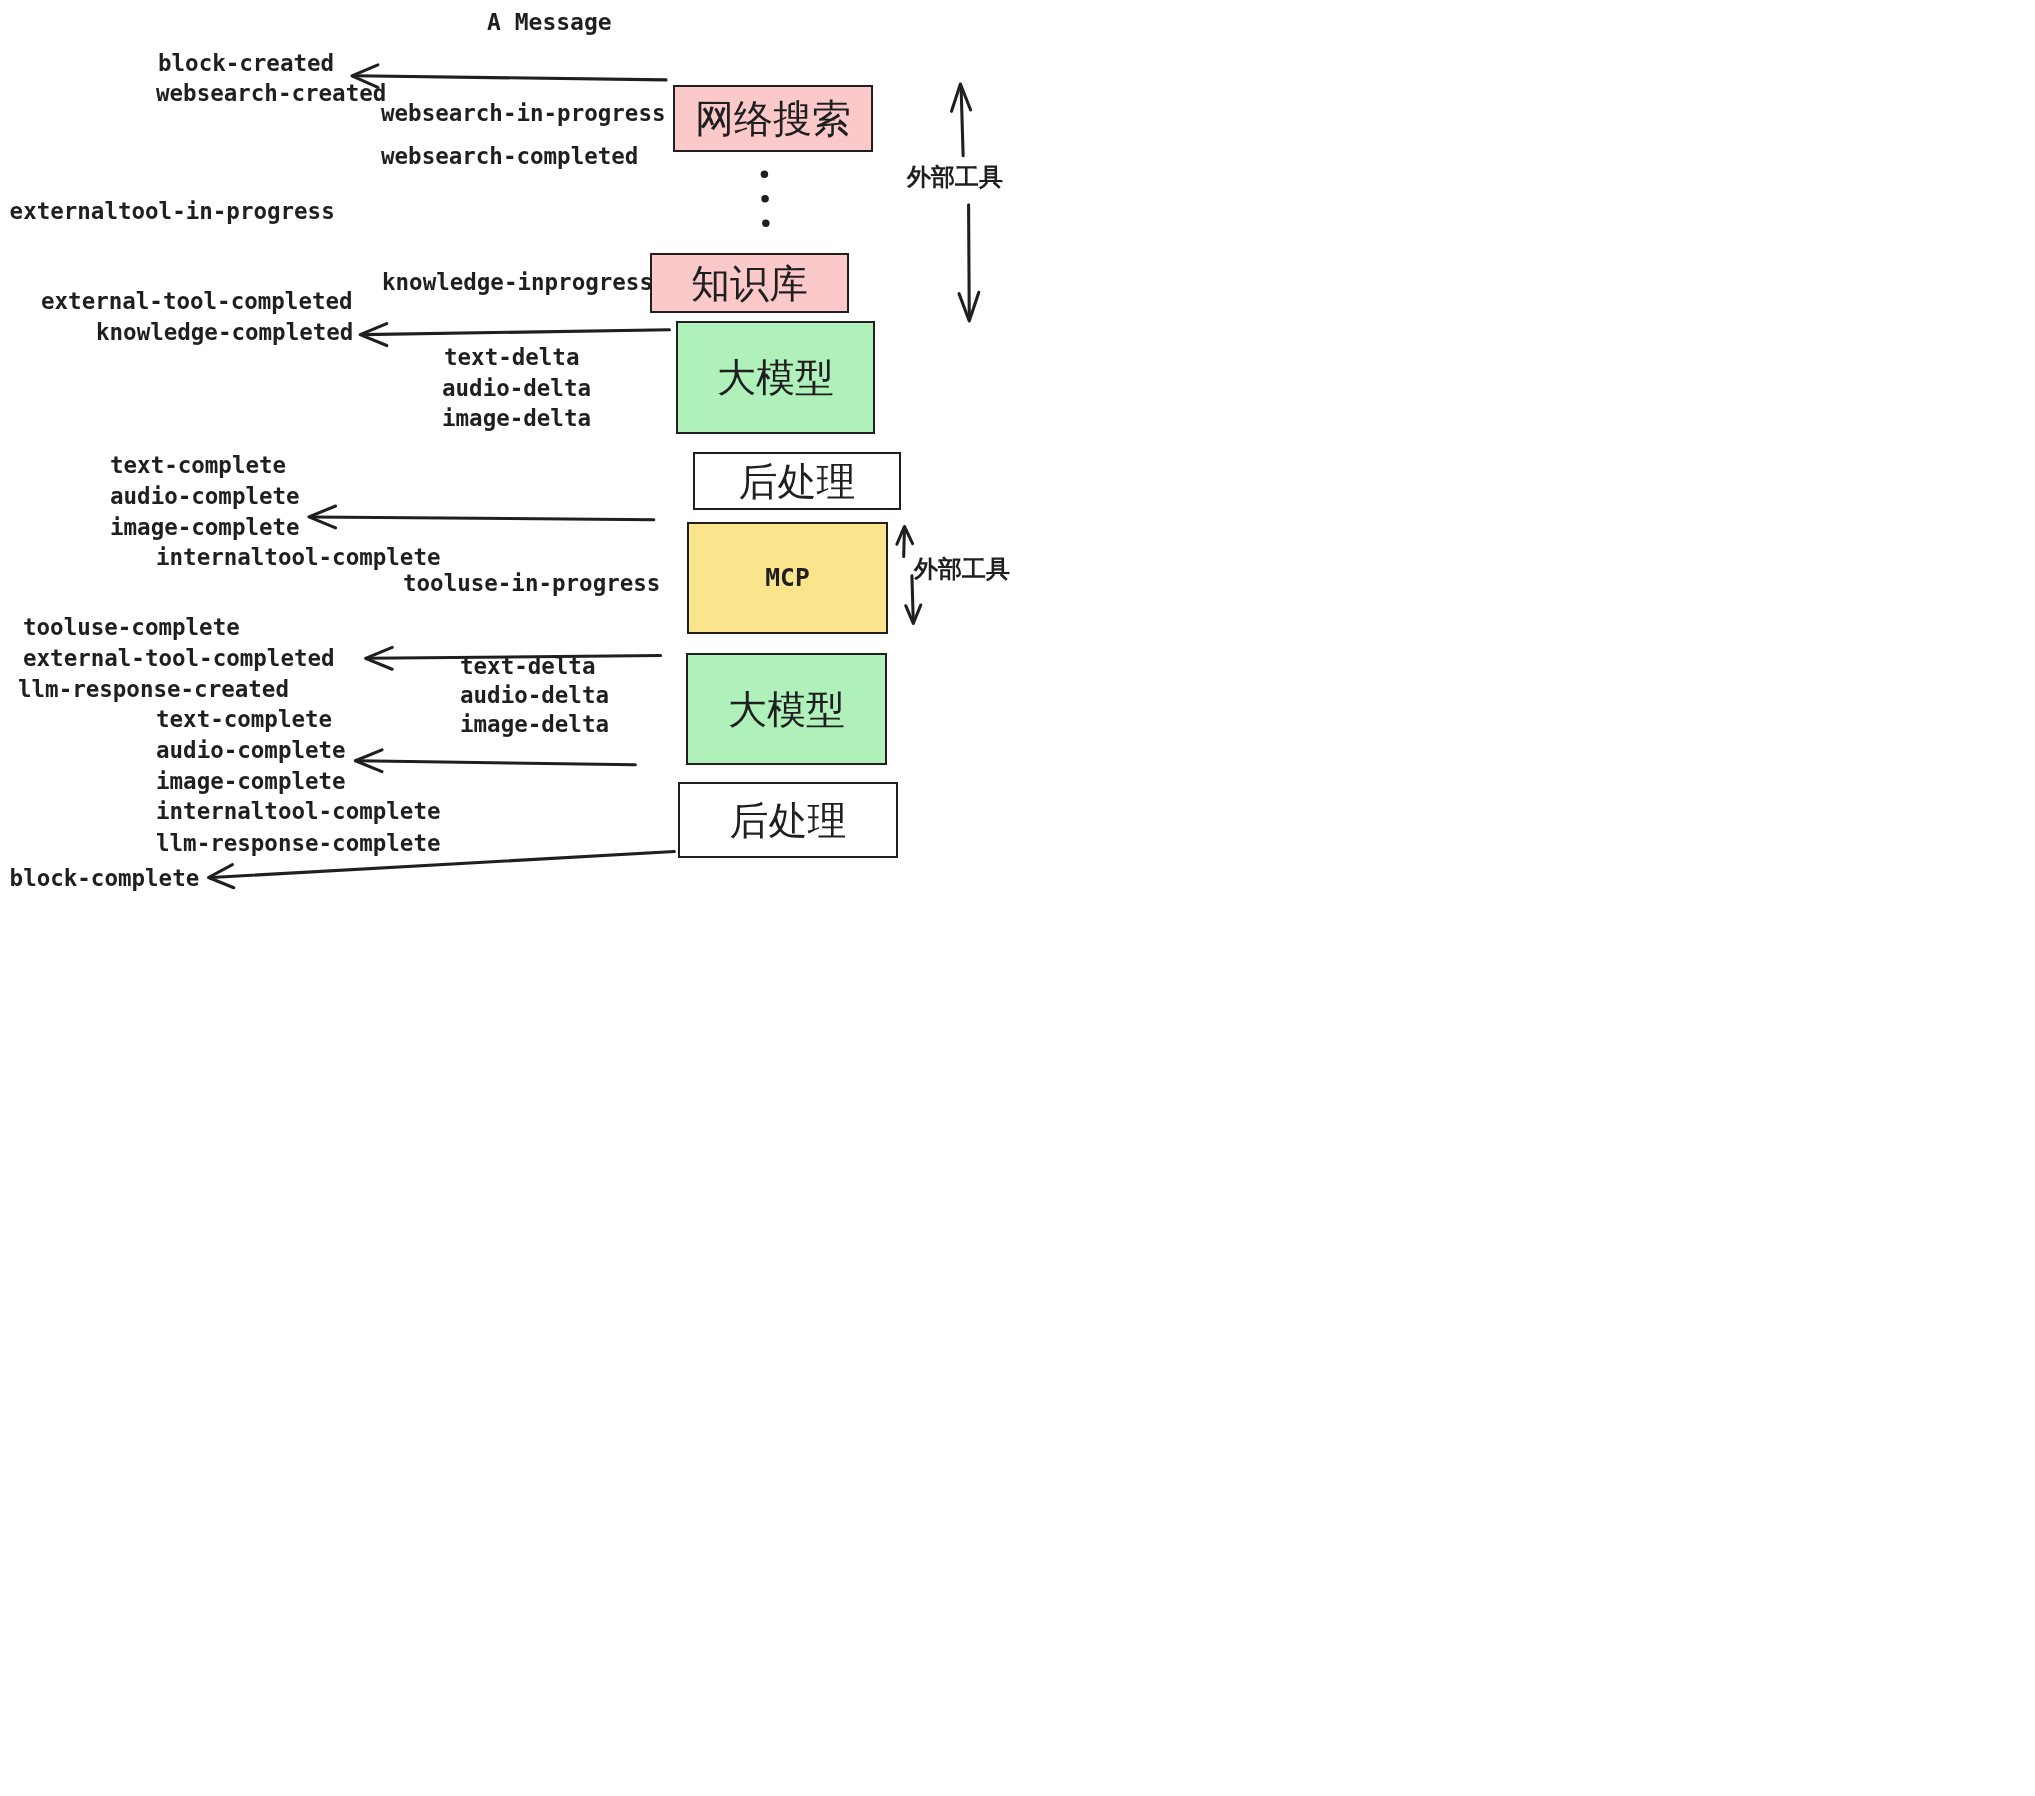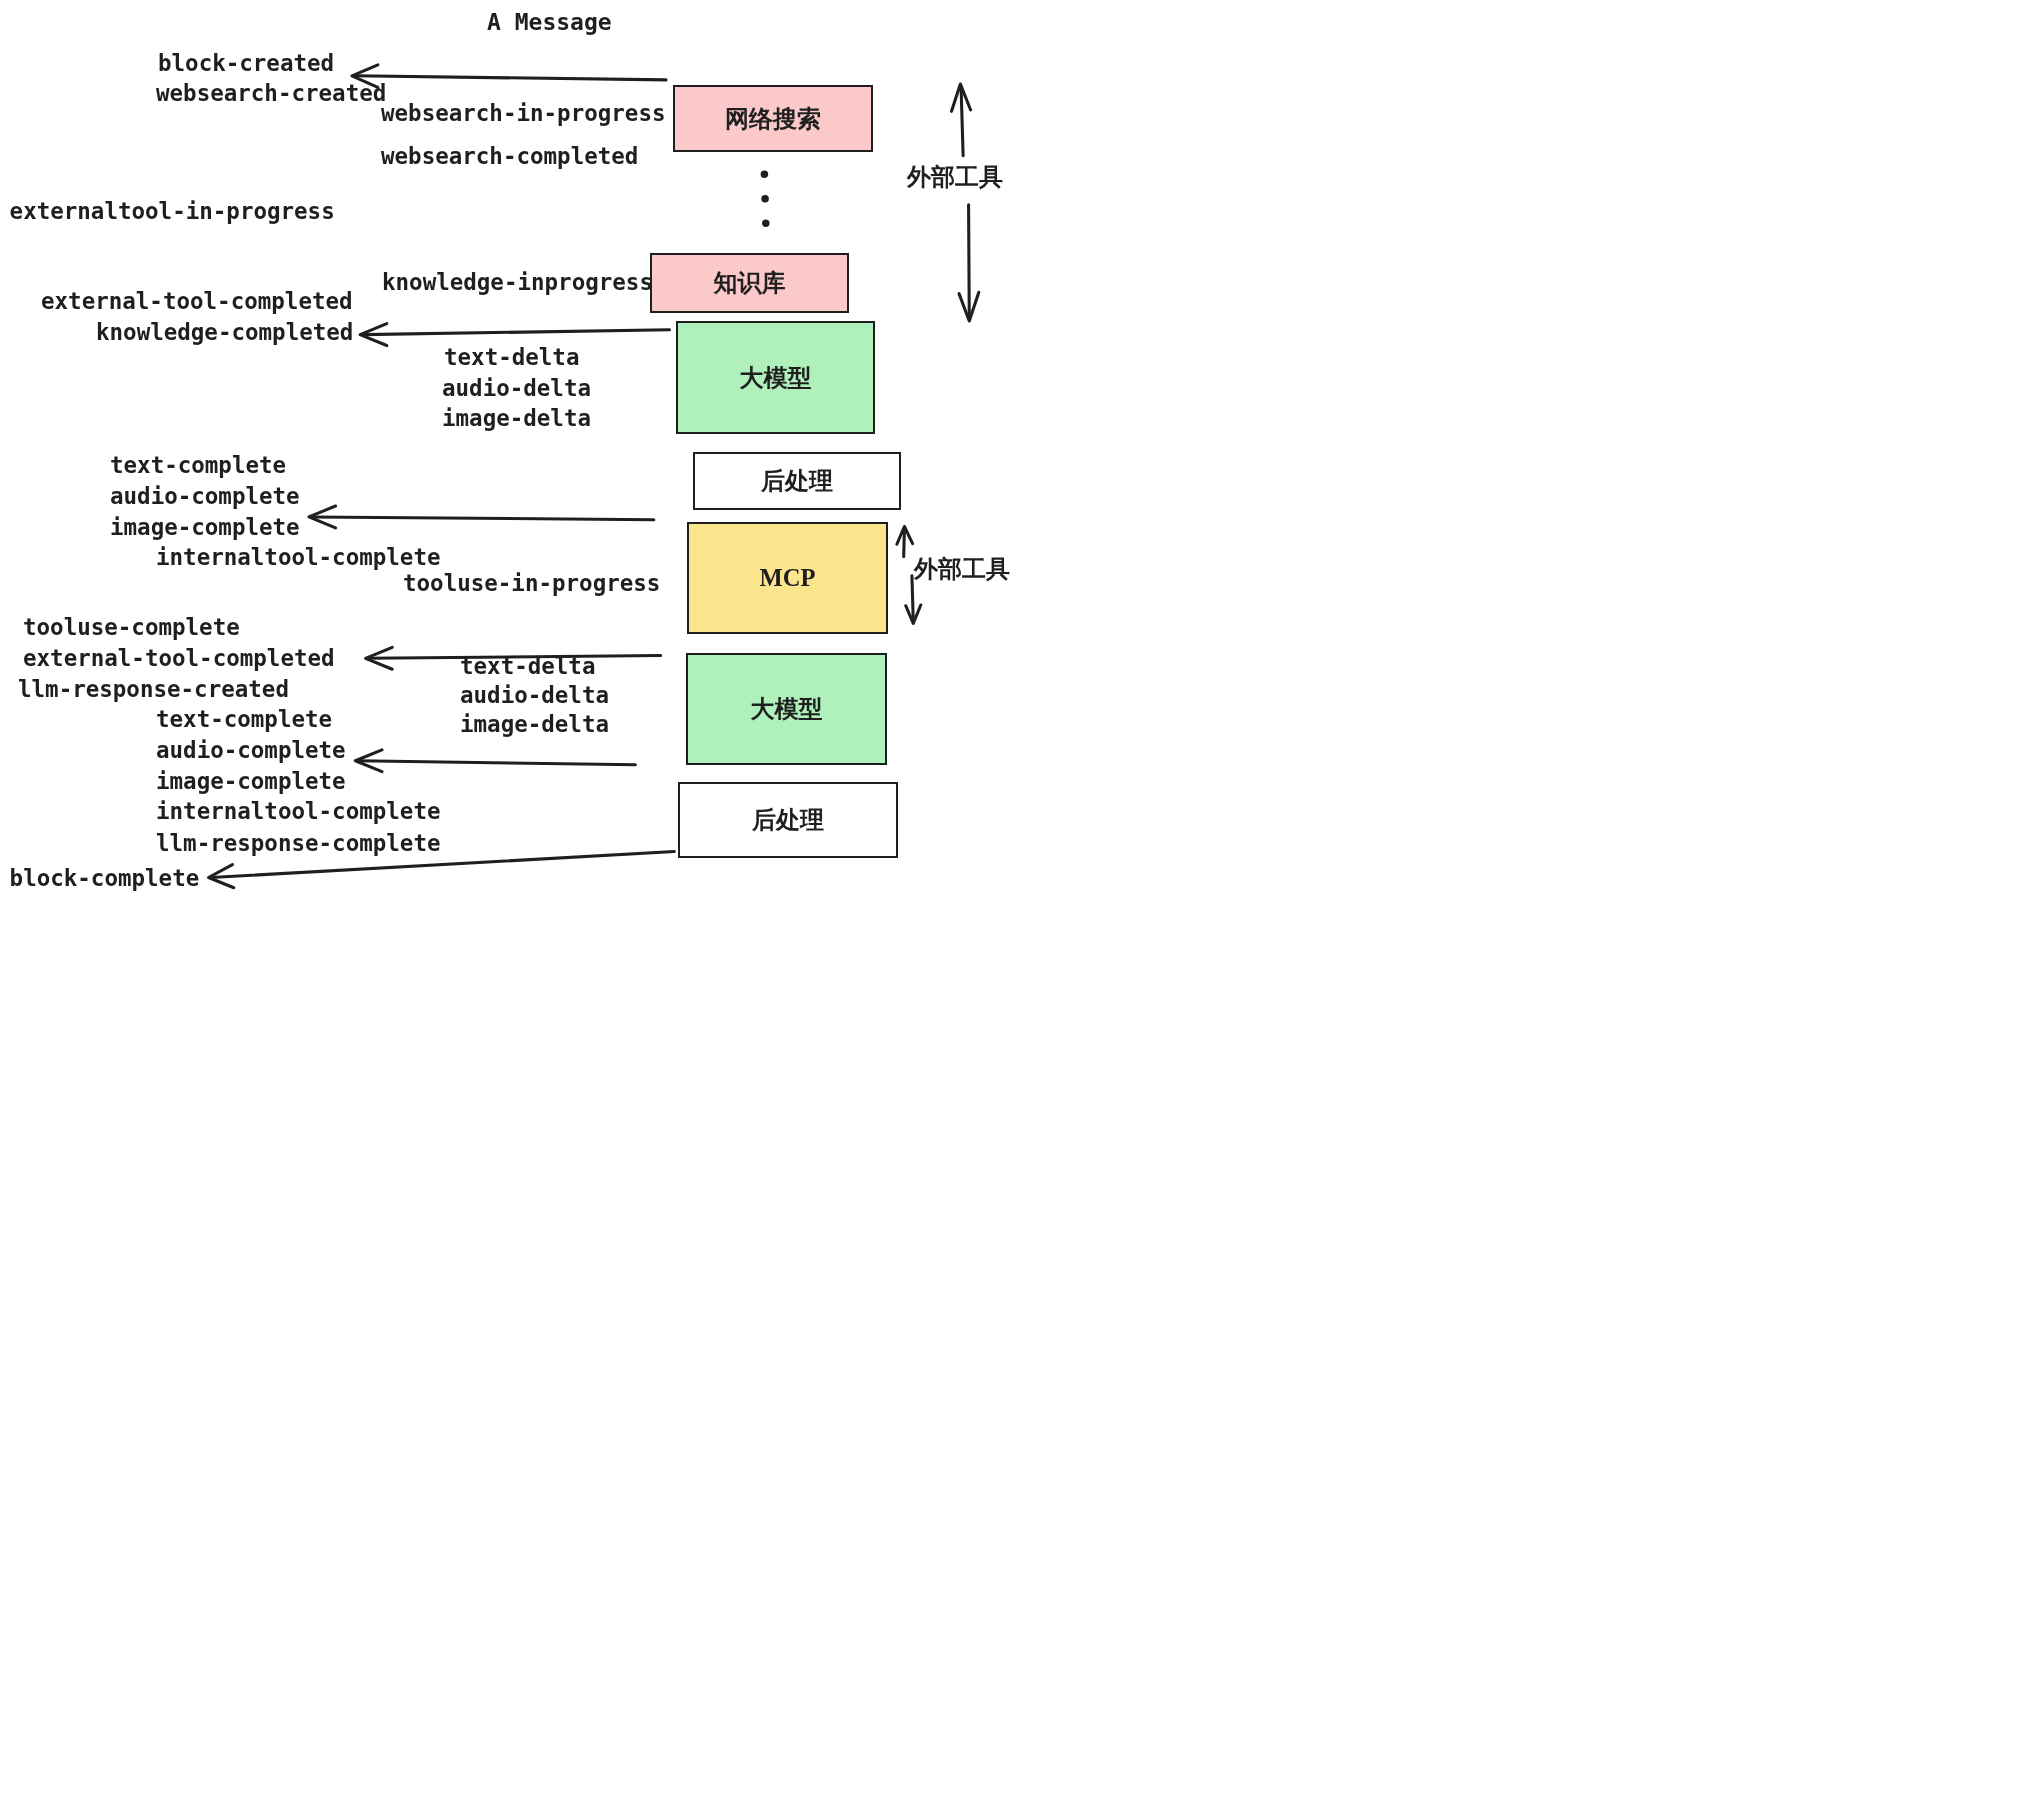--- a/index.html
+++ b/index.html
@@ -2,22 +2,22 @@
 <html style="font-size:11px"><head>
 <meta charset="utf-8">
 <style>
   html,body{margin:0;padding:0;background:#ffffff;}
   .canvas{position:relative;width:1018px;height:898px;background:#ffffff;overflow:hidden;
           font-family:"DejaVu Sans Mono", monospace;color:#1f1f1f;}
   .title{position:absolute;font-size:23px;font-weight:700;line-height:1;white-space:nowrap;}
   .evt{position:absolute;font-size:22.5px;font-weight:700;line-height:1;white-space:nowrap;letter-spacing:0px;}
   .box{position:absolute;border:2.7px solid #1f1f1f;display:flex;align-items:center;justify-content:center;
        box-sizing:border-box;}
-  .box .zh{font-family:"Liberation Sans","DejaVu Sans",sans-serif;font-weight:700;font-size:24px;line-height:1;}
-  .box .mono{font-size:24.6px;font-weight:700;line-height:1;font-family:Liberation Serif, serif;}
+  .box .zh{font-family:"Liberation Sans","DejaVu Sans",sans-serif;font-weight:400;font-size:39px;line-height:1;}
+  .box .mono{font-size:24.6px;font-weight:700;line-height:1;}
   .side{position:absolute;font-family:"Liberation Sans","DejaVu Sans",sans-serif;
         font-weight:600;font-size:24px;line-height:1;white-space:nowrap;}
   svg.overlay{position:absolute;left:0;top:0;pointer-events:none;}
   .stroke{stroke:#1f1f1f;stroke-width:4.5;fill:none;stroke-linecap:round;stroke-linejoin:round;}
 </style>
 </head>
 <body>
 
 <div class="canvas">
 

